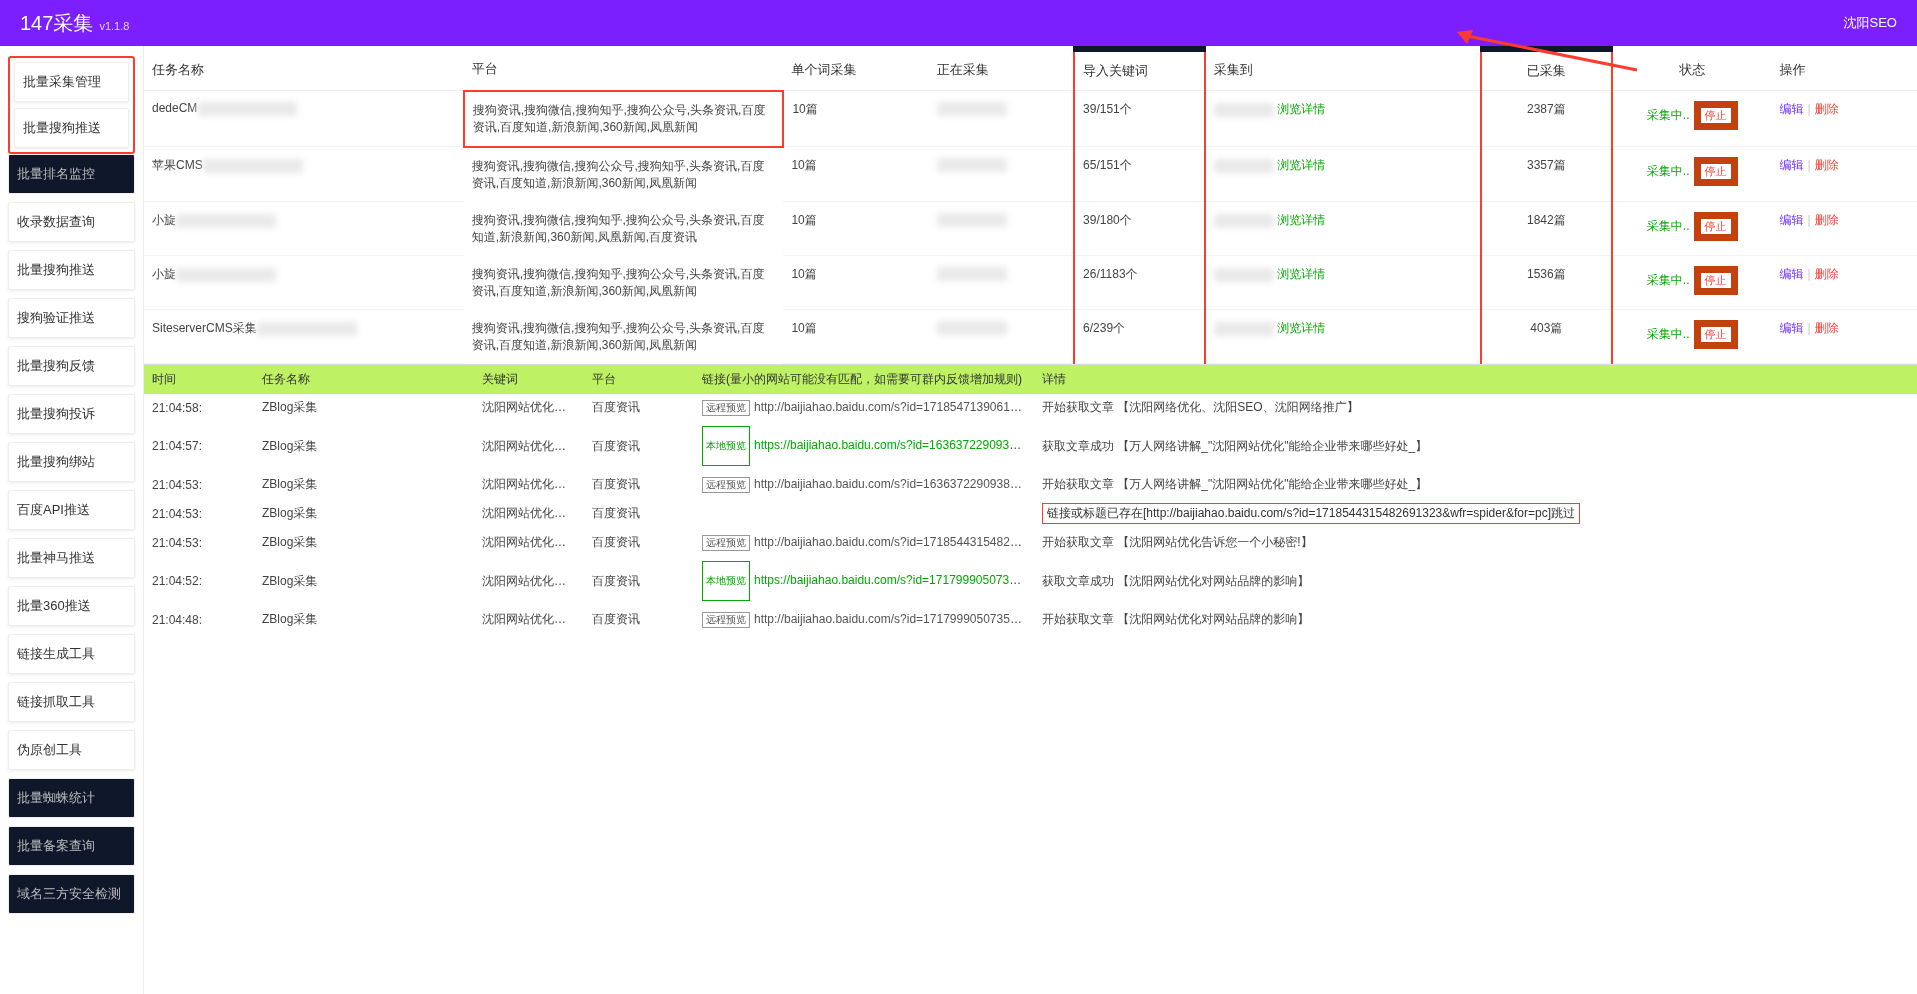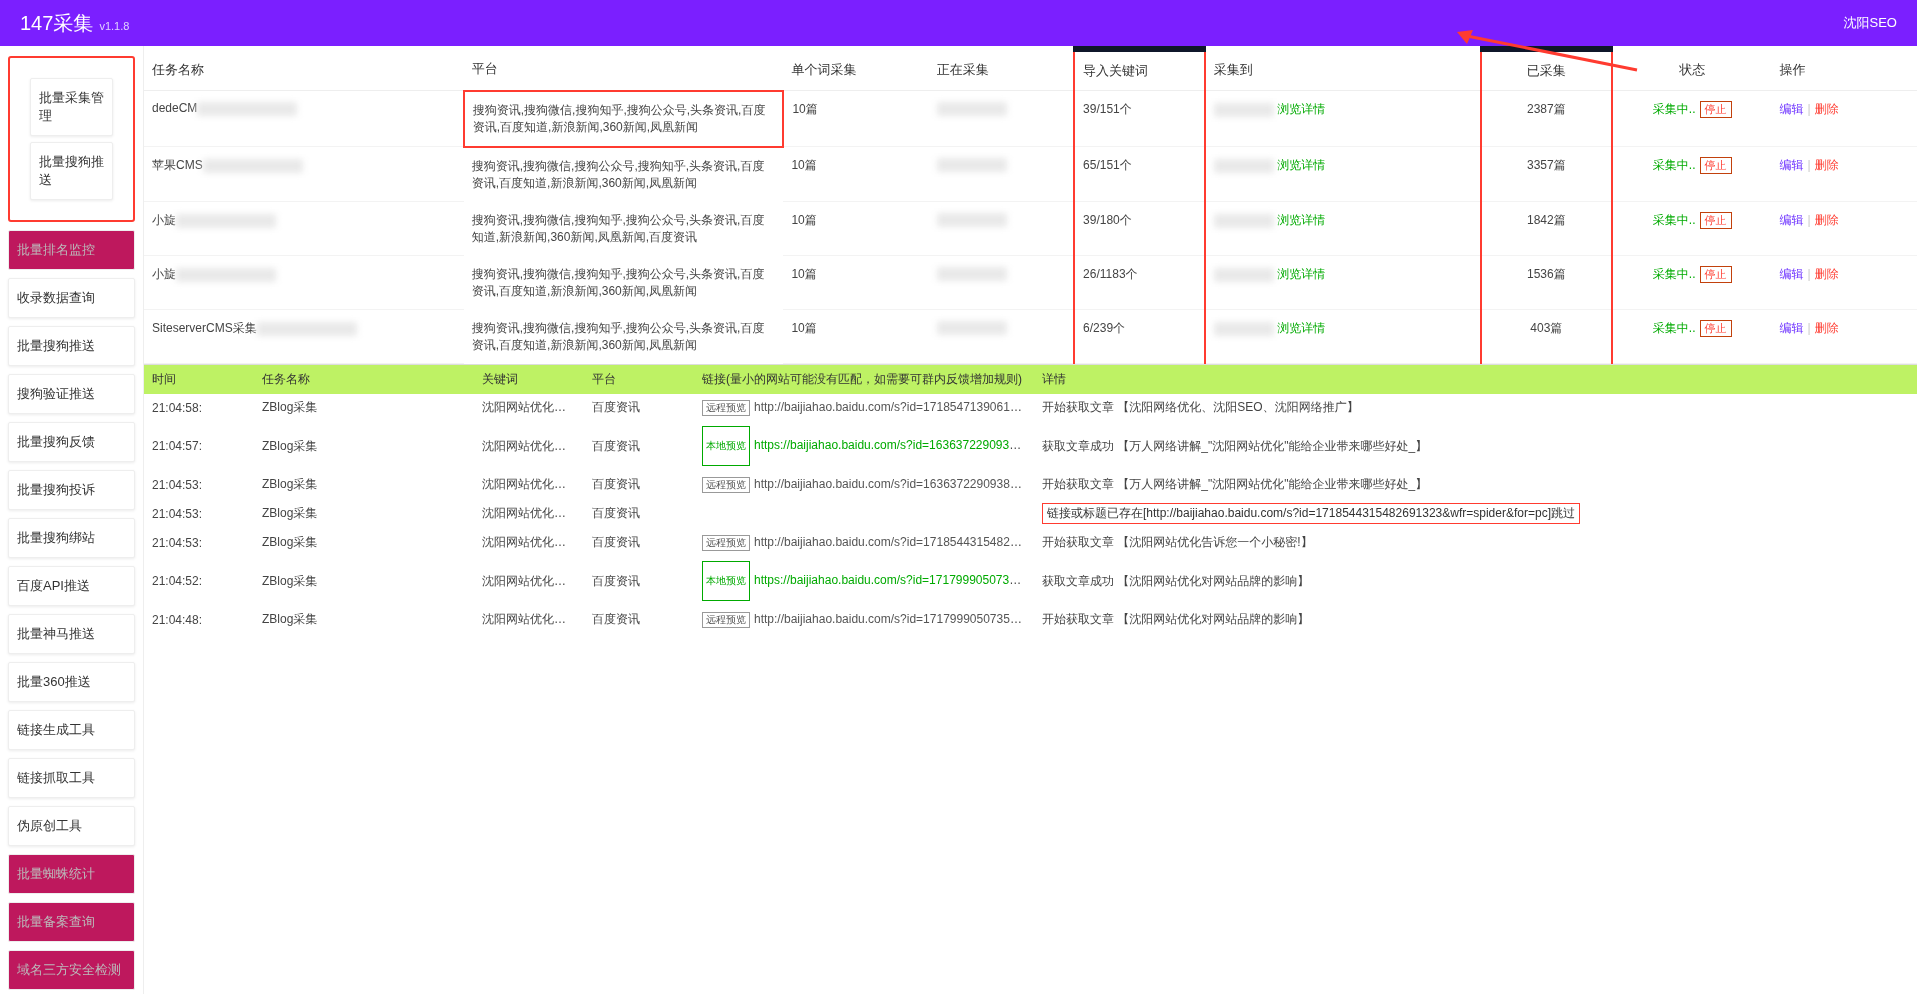--- a/index.html
+++ b/index.html
@@ -5,37 +5,37 @@
 * { margin: 0; padding: 0; box-sizing: border-box; }
 body { font-family: "Microsoft YaHei", Arial, sans-serif; font-size: 12px; background: #fff; color: #333; }
 .header { background: #7b1fff; height: 46px; display: flex; align-items: center; padding: 0 20px; justify-content: space-between; }
 .header-left { display: flex; align-items: baseline; gap: 6px; }
 .app-title { color: #fff; font-size: 20px; font-weight: 500; }
 .app-version { color: #e0d0ff; font-size: 11px; }
 .header-right a { color: #fff; text-decoration: none; font-size: 13px; }
 .layout { display: flex; height: calc(100vh - 46px); }
 .sidebar { width: 144px; padding: 10px 8px; background: #fff; border-right: 1px solid #eee; overflow-y: auto; }
 .sidebar-item { display: block; width: 100%; padding: 10px 8px; margin-bottom: 8px; background: #fff; border: 1px solid #eee; box-shadow: 0 1px 3px rgba(0,0,0,0.08); border-radius: 2px; font-size: 13px; color: #333; cursor: pointer; text-align: left; }
-.sidebar-item.disabled { color: #bbb; background: #be185d; box-shadow: none; }
-.sidebar-group-highlight { border: 2px solid #ff3b30; border-radius: 3px; padding: 20px; margin-bottom: 8px; }
+.sidebar-item.disabled { color: #bbb; background: #0f172a; box-shadow: none; }
+.sidebar-group-highlight { border: 2px solid #ff3b30; border-radius: 3px; padding: 4px; margin-bottom: 0; }
 .sidebar-group-highlight .sidebar-item { margin-bottom: 6px; }
 .sidebar-group-highlight .sidebar-item:last-child { margin-bottom: 0; }
 .main { flex: 1; display: flex; flex-direction: column; overflow: hidden; }
 .toolbar { display: flex; align-items: center; padding: 12px 16px; gap: 12px; }
 .toolbar-title { font-size: 18px; color: #222; }
 .btn-primary { background: #7b1fff; color: #fff; border: none; padding: 6px 12px; border-radius: 3px; font-size: 12px; cursor: pointer; }
 .toolbar-right { margin-left: auto; display: flex; gap: 10px; }
 .btn-outline { background: #fff; border: 1px solid #ddd; padding: 6px 12px; border-radius: 3px; font-size: 12px; cursor: pointer; color: #333; }
 .task-table { width: 100%; border-collapse: collapse; }
 .task-table th { text-align: left; font-weight: 500; padding: 10px 8px; font-size: 13px; color: #333; border-bottom: 1px solid #eee; }
 .task-table td { padding: 10px 8px; font-size: 12px; color: #444; border-bottom: 1px solid #f3f3f3; vertical-align: top; }
 .blur { display: inline-block; background: #e9e9e9; color: transparent; border-radius: 2px; filter: blur(3px); height: 14px; vertical-align: middle; }
 .link-green { color: #0a0; text-decoration: none; }
 .status-running { color: #0a0; }
-.badge-stop { display: inline-block; border: 1px solid #c2410c; color: #ff3b30; padding: 0 4px; margin-left: 4px; font-size: 11px; }
+.badge-stop { display: inline-block; border: 7px solid #c2410c; color: #ff3b30; padding: 0 4px; margin-left: 4px; font-size: 11px; }
 .action-edit { color: #6b2fff; cursor: pointer; }
 .action-del { color: #ff3b30; cursor: pointer; }
 .divider-v { color: #ccc; margin: 0 4px; }
 .col-highlight { border-left: 2px solid #ff3b30; border-right: 2px solid #ff3b30; }
 .col-highlight-top { border-top: 6px solid #0f172a; }
 .col-highlight-bottom { border-bottom: 2px solid #ff3b30; }
 .arrow-annotation { position: absolute; top: 26px; right: 260px; pointer-events: none; }
 .arrow-line { stroke: #ff3b30; stroke-width: 3; fill: none; }
 .arrow-head { fill: #ff3b30; }
 .log-wrap { border-top: 1px solid #ddd; flex: 1; overflow: auto; position: relative; }

